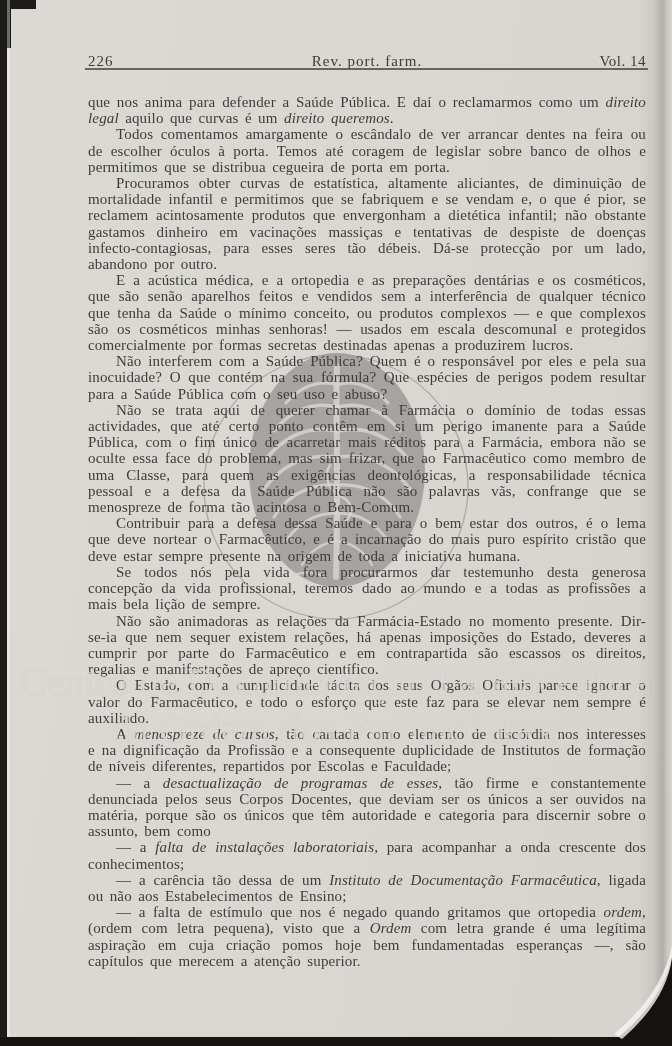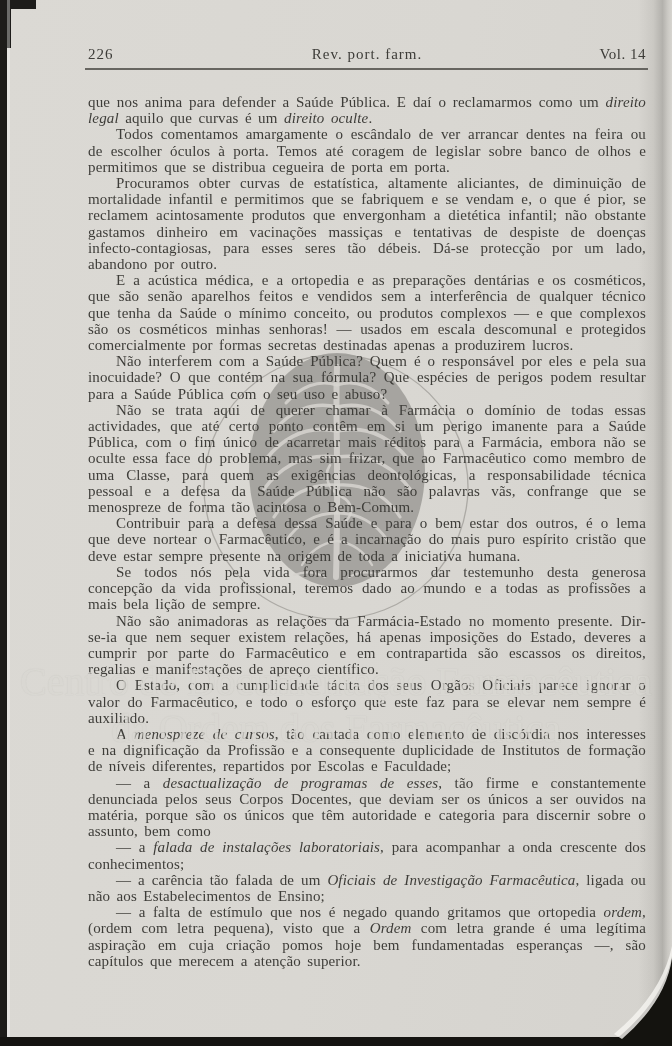--- a/index.html
+++ b/index.html
@@ -1,19 +1,19 @@
 <!DOCTYPE html>
 <html><head>
 <meta charset="utf-8">
 <style>
   html,body{margin:0;padding:0;}
   body{width:672px;height:1046px;overflow:hidden;background:#888;}
   .scan{position:relative;width:672px;height:1046px;background:linear-gradient(100deg,#dbd9d4 0%,#d9d7d2 55%,#d5d3ce 100%);overflow:hidden;font-family:"Liberation Serif","DejaVu Serif",serif;}
   
-  .header{position:absolute;left:88px;top:46px;width:558px;height:20px;color:#3d3c38;font-size:15px;z-index:2;}
+  .header{position:absolute;left:88px;top:53px;width:558px;height:20px;color:#3d3c38;font-size:15px;z-index:2;}
   .pgnum{position:absolute;left:0;top:0;letter-spacing:1px;}
   .jtitle{position:absolute;left:0;right:0;text-align:center;letter-spacing:1px;}
   .vol{position:absolute;right:0;top:0;letter-spacing:0.5px;}
   .hrule{position:absolute;left:85px;top:68px;width:563px;height:2px;background:#4a4843;opacity:.8;z-index:2;}
   
   .article{position:absolute;left:88px;top:94px;width:558px;height:915px;overflow:hidden;z-index:2;
            color:#3e3d39;font-size:15px;line-height:16.2px;text-align:justify;
            word-spacing:2.5px;letter-spacing:0.15px;}
   .article p{margin:0;}
   .article p.indent{text-indent:28px;}
@@ -67,34 +67,34 @@
   </svg>
 
   <div class="header">
     <span class="pgnum">226</span>
     <span class="jtitle">Rev. port. farm.</span>
     <span class="vol">Vol. 14</span>
   </div>
   <div class="hrule"></div>
 
   <div class="article">
-      <p class="para"><span>que nos anima para defender a Saúde Pública. E daí o reclamarmos como um </span><i>direito legal</i><span> aquilo que curvas é um </span><i>direito oculte</i><span>.</span></p>
+      <p class="para"><span>que nos anima para defender a Saúde Pública. E daí o reclamarmos como um </span><i>direito legal</i><span> aquilo que curvas é um </span><i>direito queremos</i><span>.</span></p>
       <p class="para indent"><span>Todos comentamos amargamente o escândalo de ver arrancar dentes na feira ou de escolher óculos à porta. Temos até coragem de legislar sobre banco de olhos e permitimos que se distribua cegueira de porta em porta.</span></p>
       <p class="para indent"><span>Procuramos obter curvas de estatística, altamente aliciantes, de diminuição de mortalidade infantil e permitimos que se fabriquem e se vendam e, o que é pior, se reclamem acintosamente produtos que envergonham a dietética infantil; não obstante gastamos dinheiro em vacinações massiças e tentativas de despiste de doenças infecto-contagiosas, para esses seres tão débeis. Dá-se protecção por um lado, abandono por outro.</span></p>
       <p class="para indent"><span>E a acústica médica, e a ortopedia e as preparações dentárias e os cosméticos, que são senão aparelhos feitos e vendidos sem a interferência de qualquer técnico que tenha da Saúde o mínimo conceito, ou produtos complexos — e que complexos são os cosméticos minhas senhoras! — usados em escala descomunal e protegidos comercialmente por formas secretas destinadas apenas a produzirem lucros.</span></p>
       <p class="para indent"><span>Não interferem com a Saúde Pública? Quem é o responsável por eles e pela sua inocuidade? O que contém na sua fórmula? Que espécies de perigos podem resultar para a Saúde Pública com o seu uso e abuso?</span></p>
       <p class="para indent"><span>Não se trata aqui de querer chamar à Farmácia o domínio de todas essas actividades, que até certo ponto contêm em si um perigo imanente para a Saúde Pública, com o fim único de acarretar mais réditos para a Farmácia, embora não se oculte essa face do problema, mas sim frizar, que ao Farmacêutico como membro de uma Classe, para quem as exigências deontológicas, a responsabilidade técnica pessoal e a defesa da Saúde Pública não são palavras vãs, confrange que se menospreze de forma tão acintosa o Bem-Comum.</span></p>
       <p class="para indent"><span>Contribuir para a defesa dessa Saúde e para o bem estar dos outros, é o lema que deve nortear o Farmacêutico, e é a incarnação do mais puro espírito cristão que deve estar sempre presente na origem de toda a iniciativa humana.</span></p>
       <p class="para indent"><span>Se todos nós pela vida fora procurarmos dar testemunho desta generosa concepção da vida profissional, teremos dado ao mundo e a todas as profissões a mais bela lição de sempre.</span></p>
       <p class="para indent"><span>Não são animadoras as relações da Farmácia-Estado no momento presente. Dir-se-ia que nem sequer existem relações, há apenas imposições do Estado, deveres a cumprir por parte do Farmacêutico e em contrapartida são escassos os direitos, regalias e manifestações de apreço científico.</span></p>
       <p class="para indent"><span>O Estado, com a cumplicidade tácita dos seus Orgãos Oficiais parece ignorar o valor do Farmacêutico, e todo o esforço que este faz para se elevar nem sempre é auxiliado.</span></p>
       <p class="para indent"><span>A </span><i>menospreze de cursos</i><span>, tão cantada como elemento de discórdia nos interesses e na dignificação da Profissão e a consequente duplicidade de Institutos de formação de níveis diferentes, repartidos por Escolas e Faculdade;</span></p>
       <p class="para indent"><span>— a </span><i>desactualização de programas de esses</i><span>, tão firme e constantemente denunciada pelos seus Corpos Docentes, que deviam ser os únicos a ser ouvidos na matéria, porque são os únicos que têm autoridade e categoria para discernir sobre o assunto, bem como</span></p>
-      <p class="para indent"><span>— a </span><i>falada de instalações laboratoriais</i><span>, para acompanhar a onda crescente dos conhecimentos;</span></p>
-      <p class="para indent"><span>— a carência tão falada de um </span><i>Oficiais de Investigação Farmacêutica</i><span>, ligada ou não aos Estabelecimentos de Ensino;</span></p>
+      <p class="para indent"><span>— a </span><i>falta de instalações laboratoriais</i><span>, para acompanhar a onda crescente dos conhecimentos;</span></p>
+      <p class="para indent"><span>— a carência tão dessa de um </span><i>Instituto de Documentação Farmacêutica</i><span>, ligada ou não aos Estabelecimentos de Ensino;</span></p>
       <p class="para indent"><span>— a falta de estímulo que nos é negado quando gritamos que ortopedia </span><i>ordem</i><span>, (ordem com letra pequena), visto que a </span><i>Ordem</i><span> com letra grande é uma legítima aspiração em cuja criação pomos hoje bem fundamentadas esperanças —, são capítulos que merecem a atenção superior.</span></p>
     </div>
 
   <div class="wmark l1">Centro de Documentação Farmacêutica</div>
   <div class="wmark l2">da Ordem dos Farmacêutica</div>
 
   <div class="rshadow"></div>
   <div class="edge edge-left"></div>
   <div class="edge edge-left2"></div>
   <div class="edge edge-top"></div>

